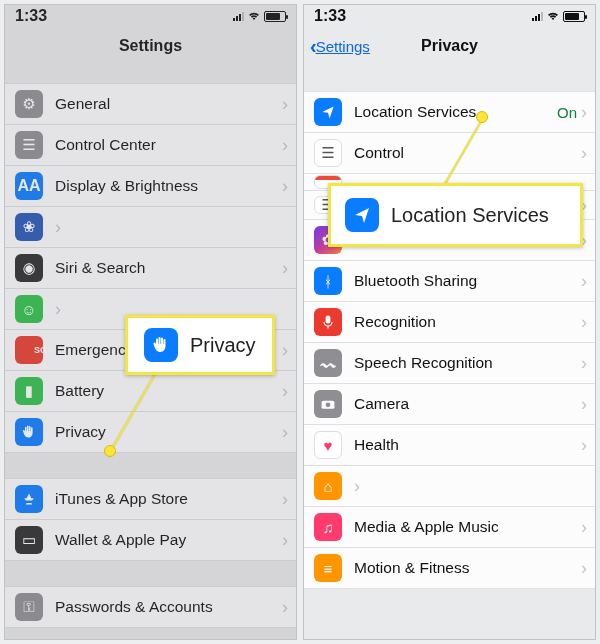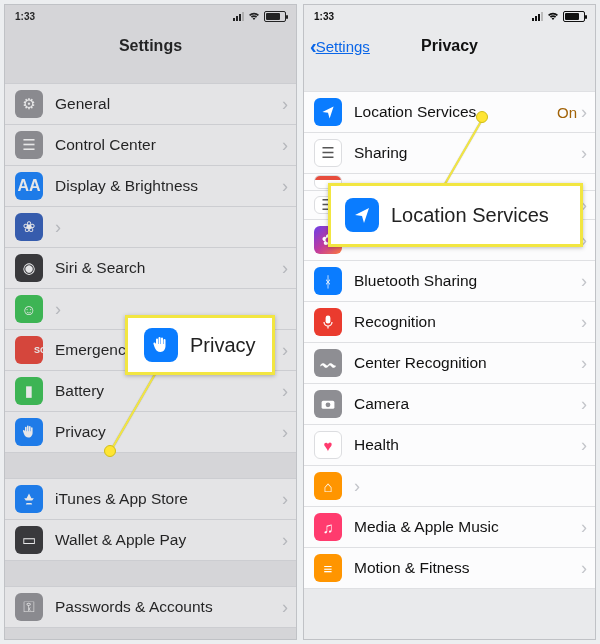--- a/index.html
+++ b/index.html
@@ -25,21 +25,21 @@
     inset: 0;
     background: rgba(120,120,125,0.18);
     pointer-events: none;
   }
   .statusbar {
     display: flex;
     justify-content: space-between;
     align-items: center;
     height: 22px;
     padding: 0 10px;
-    font-size: 10px;
+    font-size: 16px;
     font-weight: 600;
     color: #111;
   }
   .statusbar .right { display: flex; align-items: center; gap: 4px; }
   .sig { display:inline-flex; align-items:flex-end; gap:1px; height:10px;}
   .sig i { width:2px; background:#111; display:inline-block;}
   .sig i:nth-child(1){height:3px} .sig i:nth-child(2){height:5px}
   .sig i:nth-child(3){height:7px} .sig i:nth-child(4){height:9px;background:#bbb}
   .wifi { width:12px; height:10px; }
   .batt { width:22px; height:11px; border:1px solid #111; border-radius:2px; position:relative;}
@@ -82,21 +82,21 @@
   .row .icon {
     width: 28px; height: 28px;
     border-radius: 6px;
     display: flex; align-items:center; justify-content:center;
     color: #fff;
     flex-shrink: 0;
     margin-right: 12px;
     font-size: 15px;
   }
   .row .label { flex:1; font-size:15.5px; color:#111; }
-  .row .value { color:#a16207; font-size:15px; margin-right:4px;}
+  .row .value { color:#15803d; font-size:15px; margin-right:4px;}
   .row .chev { color:#c3c5ca; font-size:18px; padding-right:8px; }
   .cutrow .label { color:#7b7d82; font-size:13px; }
   .cutrow { height:30px; }
   
   .dot {
     width:12px; height:12px; border-radius:50%;
     background:#ffe533;
     border:1px solid #d0be18;
     position:absolute;
     z-index: 5;
@@ -307,21 +307,21 @@
           </svg>
         </span>
         <span class="label">Location Services</span>
         <span class="value">On</span>
         <span class="chev">›</span>
       </div>
       <div class="row">
         <span class="icon bg-white">
           <span>☰</span>
         </span>
-        <span class="label">Sharing</span>
+        <span class="label">Control</span>
         <span class="chev">›</span>
       </div>
     </div>
 
   <div class="row cutrow" style="height:18px;">
       <span class="icon bg-white" style="height:14px;background:linear-gradient(#e74c3c 35%, #fff 35%);"></span>
     </div>
   <div class="row cutrow">
       <span class="icon bg-white" style="height:18px;">☰</span>
       <span class="label">Reminders</span>
@@ -349,21 +349,21 @@
             <path d="M5 10a5 5 0 0 0 10 0M10 15v3" stroke="#fff" stroke-width="1.5" fill="none"></path>
           </svg>
         </span>
         <span class="label">Recognition</span>
         <span class="chev">›</span>
       </div>
       <div class="row">
         <span class="icon bg-gray">
           <span>〰</span>
         </span>
-        <span class="label">Center Recognition</span>
+        <span class="label">Speech Recognition</span>
         <span class="chev">›</span>
       </div>
       <div class="row">
         <span class="icon bg-gray">
           <svg width="16" height="16" viewBox="0 0 20 20">
             <rect x="2" y="6" width="16" height="10" rx="2" fill="#fff"></rect>
             <circle cx="10" cy="11" r="3" fill="#8e8e93"></circle>
           </svg>
         </span>
         <span class="label">Camera</span>

